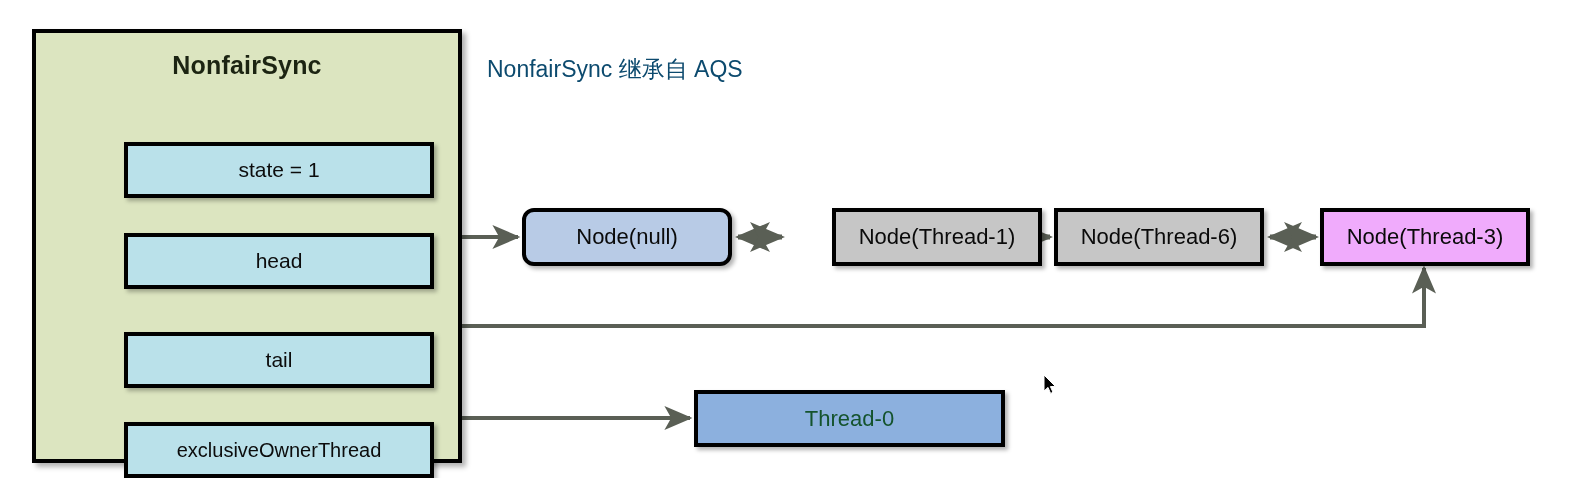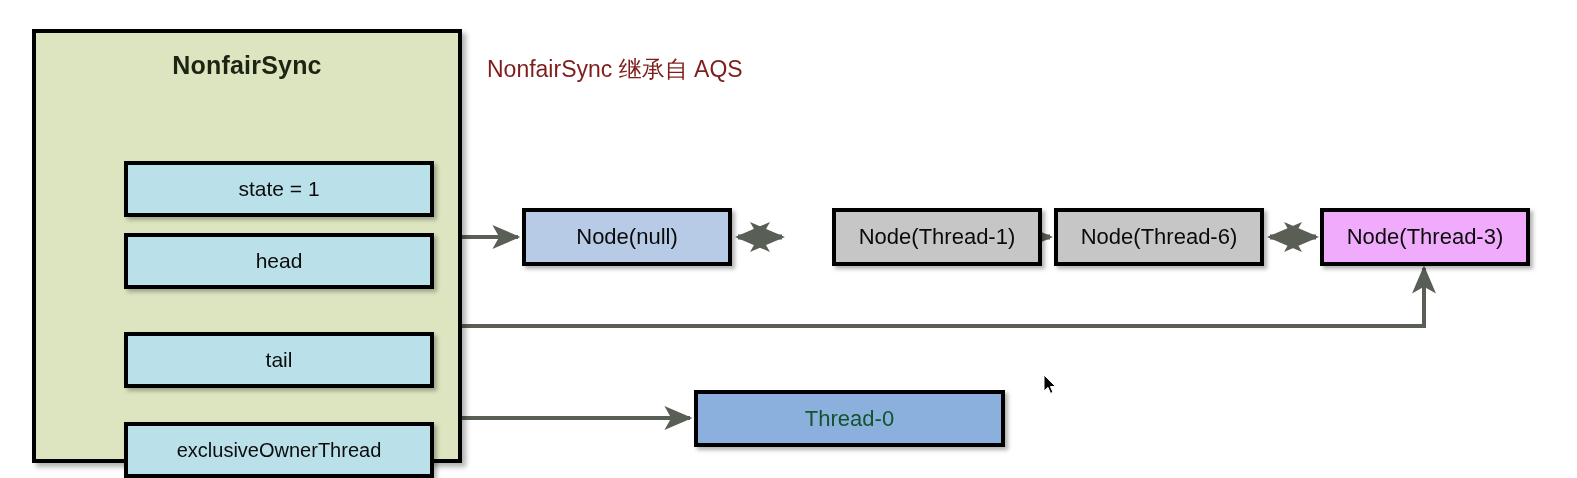--- a/index.html
+++ b/index.html
@@ -53,41 +53,41 @@
     background: #bae1ea;
     border: 4px solid #000000;
     box-sizing: border-box;
     display: flex;
     align-items: center;
     justify-content: center;
     font-size: 21px;
     color: #0c0c0c;
     box-shadow: 3px 3px 4px rgba(0,0,0,0.28);
   }
-  .field-state { top: 128px; }
+  .field-state { top: 109px; }
   .field-head  { top: 200px; }
   .field-tail  { top: 299px; }
   .field-owner { top: 389px; font-size: 20px; }
 
   
   .node {
     position: absolute;
     top: 208px;
     width: 210px;
     height: 58px;
     border: 4px solid #000000;
     box-sizing: border-box;
     display: flex;
     align-items: center;
     justify-content: center;
     font-size: 22px;
     color: #0a0a0a;
     box-shadow: 3px 3px 4px rgba(0,0,0,0.30);
   }
-  .node-head   { left: 522px;  background: #b8cbe6; }
+  .node-head   { left: 522px;  background: #b8cbe6; border-radius: 12px; }
   .node-t1     { left: 832px;  background: #c6c6c6; }
   .node-t2     { left: 1054px; background: #c6c6c6; }
   .node-t3     { left: 1320px; background: #f0abfc; }
 
   
   .thread0 {
     position: absolute;
     left: 694px;
     top: 390px;
     width: 311px;
@@ -102,21 +102,21 @@
     color: #14532d;
     box-shadow: 3px 3px 4px rgba(0,0,0,0.30);
   }
 
   
   .caption {
     position: absolute;
     left: 487px;
     top: 54px;
     font-size: 23px;
-    color: #7f1d1d;
+    color: #0c4a6e;
     white-space: nowrap;
   }
 
   
   #arrows {
     position: absolute;
     left: 0;
     top: 0;
     width: 1577px;
     height: 478px;

